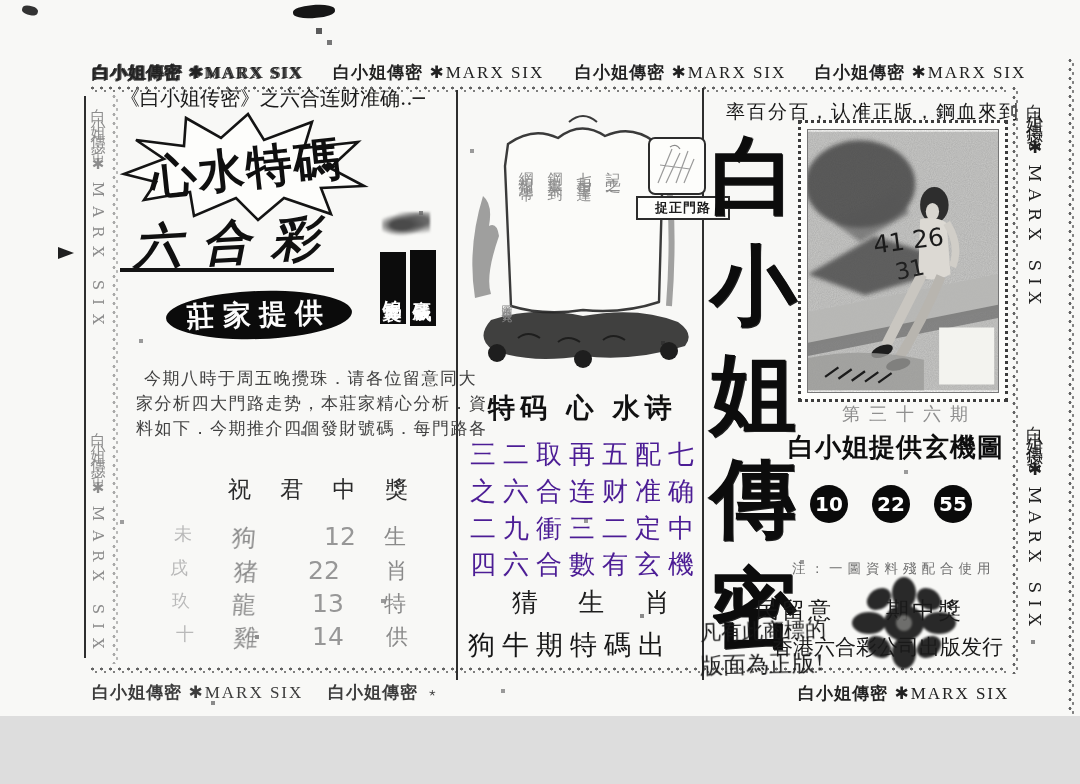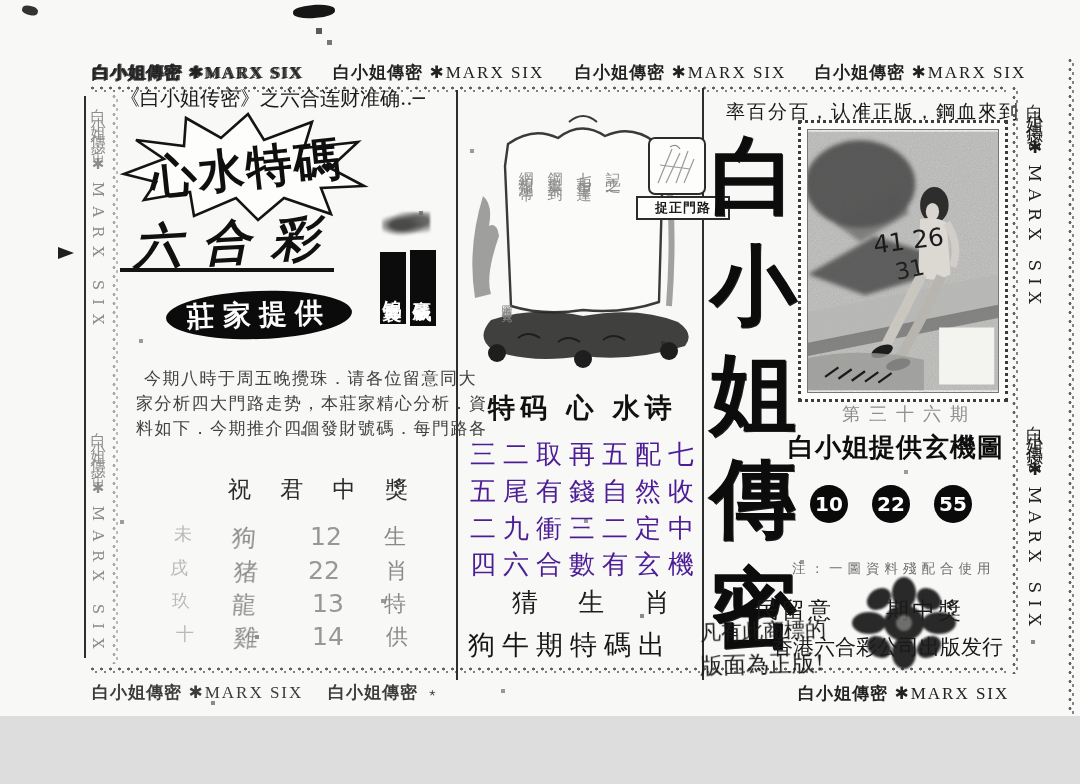--- a/index.html
+++ b/index.html
@@ -126,21 +126,21 @@
     <div class="para cn">家分析四大門路走势，本莊家精心分析．資</div>
     <div class="para cn">料如下．今期推介四個發財號碼．每門路各</div>
   </div>
 
   <div class="abs wish cn" style="left:228px;top:474px;">祝 君 中 獎</div>
 
   <div class="abs" style="left:160px;top:516px;width:280px;height:145px;">
     <div class="abs" style="left:0;top:6px;width:280px;height:32px;">
       <span class="abs t-faint cn" style="left:14px;">未</span>
       <span class="abs t-animal cn" style="left:72px;">狗</span>
-      <span class="abs t-num" style="left:150px;">12</span>
+      <span class="abs t-num" style="left:164px;">12</span>
       <span class="abs t-tag cn" style="left:224px;">生</span>
     </div>
     <div class="abs" style="left:0;top:40px;width:280px;height:32px;">
       <span class="abs t-faint cn" style="left:10px;">戌</span>
       <span class="abs t-animal cn" style="left:74px;">猪</span>
       <span class="abs t-num" style="left:148px;">22</span>
       <span class="abs t-tag cn" style="left:226px;">肖</span>
     </div>
     <div class="abs" style="left:0;top:73px;width:280px;height:32px;">
       <span class="abs t-faint cn" style="left:12px;">玖</span>
@@ -179,21 +179,21 @@
   <div class="abs inset-box" style="left:648px;top:137px;">
     <svg width="50" height="50" viewBox="0 0 50 50">
       <path d="M8,44 L22,10 M16,44 L30,14 M26,44 L38,12 M34,44 L44,20 M10,26 L40,30" stroke="#9a9a9a" stroke-width="1.2" fill="none"></path>
       <path d="M20,8 q6,-4 10,2" stroke="#8a8a8a" stroke-width="1.2" fill="none"></path>
     </svg>
   </div>
   <div class="abs inset-label cn" style="left:636px;top:196px;">捉正門路</div>
 
   <div class="abs poem-title cn" style="left:488px;top:390px;">特码 心 水诗</div>
   <div class="abs poem-line cn" style="left:470px;top:437px;">三二取再五配七</div>
-  <div class="abs poem-line cn" style="left:470px;top:474px;">五尾有錢自然收</div>
+  <div class="abs poem-line cn" style="left:470px;top:474px;">之六合连财准确</div>
   <div class="abs poem-line cn" style="left:470px;top:511px;">二九衝三二定中</div>
   <div class="abs poem-line cn" style="left:470px;top:547px;">四六合數有玄機</div>
   <div class="abs result cn" style="left:468px;top:627px;">狗牛期特碼出</div>
   <div class="abs guess cn" style="left:512px;top:585px;">猜 生 肖</div>
 
   <div class="abs notice cn" style="left:726px;top:99px;">率百分百，认准正版，鋼血來到</div>
 
   <div class="abs btitle cn" style="left:708px;top:133px;">白</div>
   <div class="abs btitle cn" style="left:708px;top:242px;">小</div>
   <div class="abs btitle cn" style="left:708px;top:350px;">姐</div>

